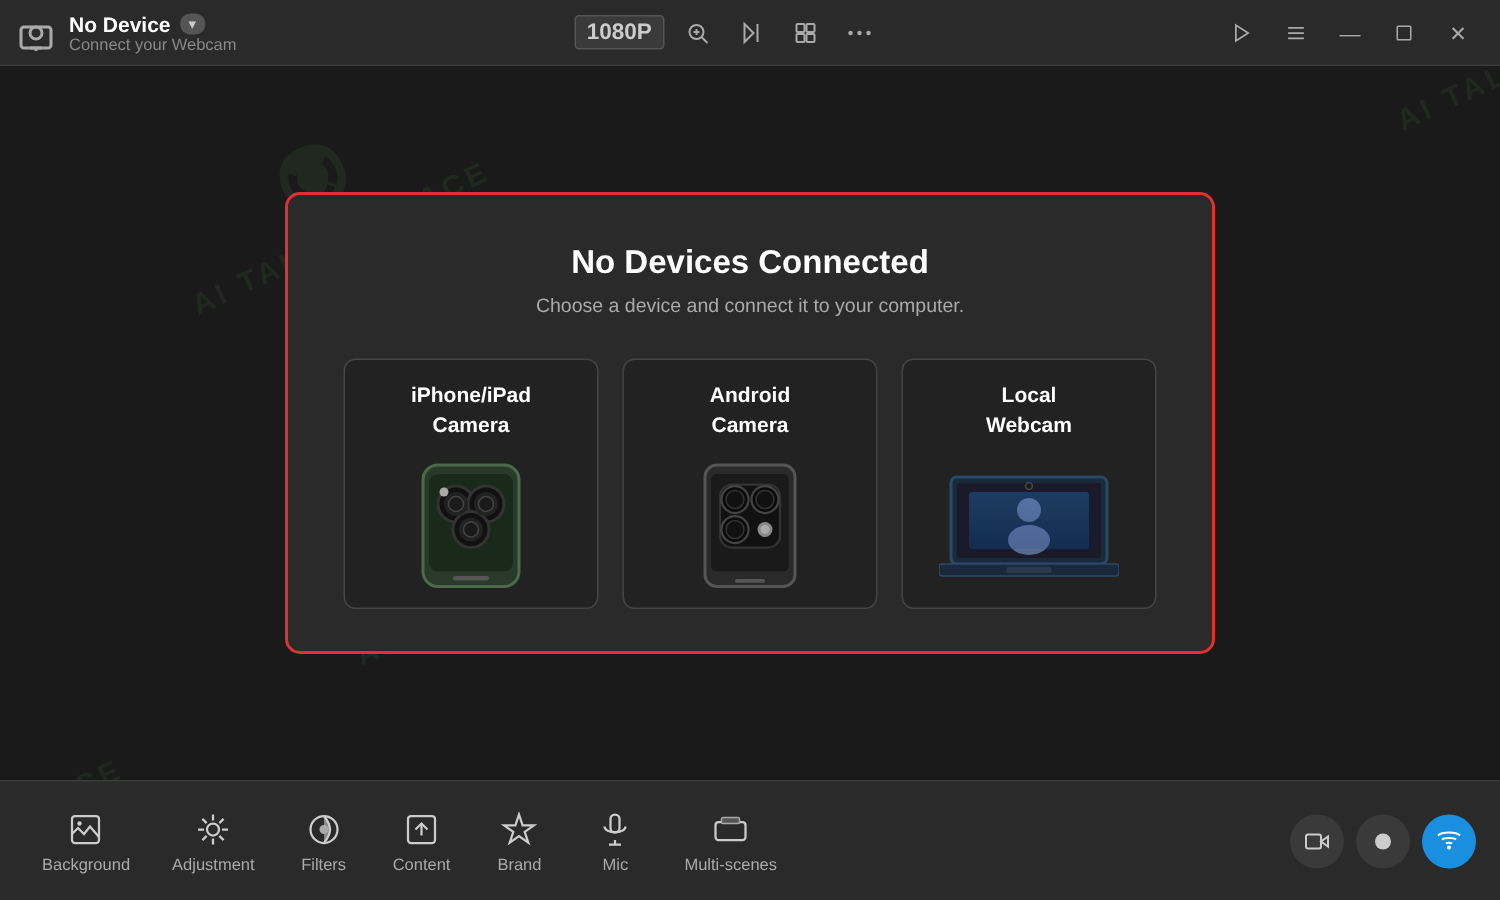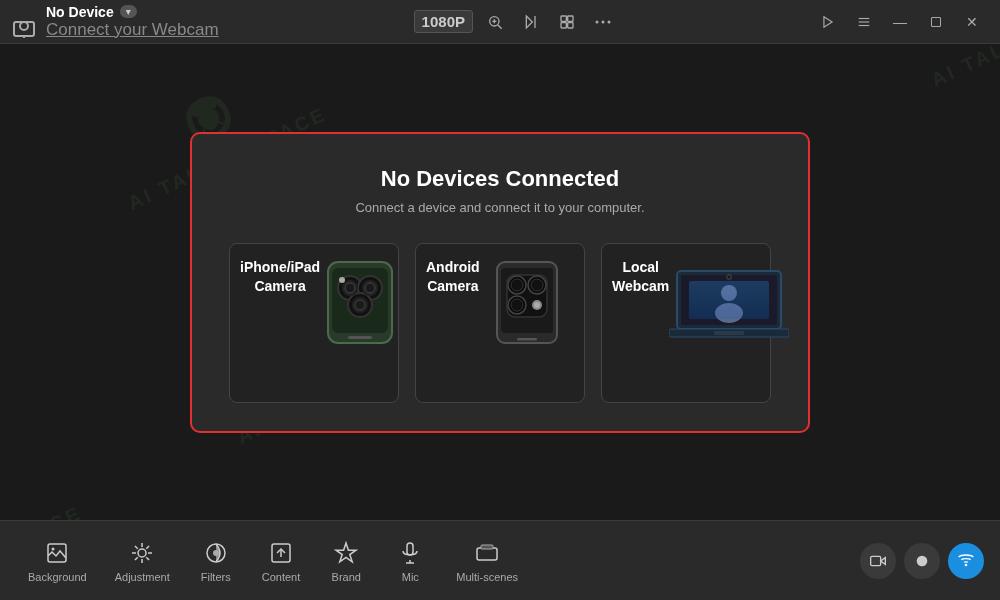--- a/index.html
+++ b/index.html
@@ -48,22 +48,21 @@
     }
     .dropdown-badge {
       background: #555;
       border-radius: 10px;
       padding: 1px 6px;
       font-size: 10px;
       color: #ccc;
     }
     .device-subtitle {
       color: #888;
-      font-size: 17px;
-      text-decoration: underline;
+      font-size: 11px;
     }
     .title-bar-center {
       display: flex;
       align-items: center;
       gap: 8px;
     }
     .badge-1080p {
       background: #3a3a3a;
       border: 1px solid #555;
       color: #ccc;
@@ -185,21 +184,22 @@
       justify-content: center;
       width: 100%;
     }
     .device-option {
       background: #222;
       border: 1px solid #444;
       border-radius: 8px;
       width: 170px;
       min-height: 160px;
       display: flex;
-      flex-direction: row;
+      flex-direction: column;
+      align-items: center;
       padding: 14px 10px 10px;
       cursor: pointer;
       transition: border-color 0.2s;
     }
     .device-option-label {
       color: #ffffff;
       font-size: 14px;
       font-weight: 600;
       text-align: center;
       margin-bottom: 12px;
@@ -381,21 +381,21 @@
       <div class="watermark-item">AI TALENT SPACE</div>
       <div class="watermark-item"><svg viewBox="0 0 40 40">
             <path d="M20 4 C10 4 4 10 4 20 C4 30 10 36 20 36 C30 36 36 30 36 20 C36 10 30 4 20 4 Z M20 8 C16 8 12 10 10 13 L13 16 C14 13 17 11 20 11 C23 11 26 13 27 16 L30 13 C28 10 24 8 20 8 Z M8 20 C8 17 9 14 11 12 L14 15 C13 17 12 18 12 20 C12 22 13 23 14 25 L11 28 C9 26 8 23 8 20 Z M20 32 C17 32 14 31 12 29 L15 26 C16 28 18 29 20 29 C22 29 24 28 25 26 L28 29 C26 31 23 32 20 32 Z M32 20 C32 23 31 26 29 28 L26 25 C27 23 28 22 28 20 C28 18 27 17 26 15 L29 12 C31 14 32 17 32 20 Z M20 14 C17 14 14 17 14 20 C14 23 17 26 20 26 C23 26 26 23 26 20 C26 17 23 14 20 14 Z"></path>
           </svg>AI TALENT SPACE</div>
       <div class="watermark-item">AI TALENT SPACE</div>
     </div>
   </div>
 
   <div class="no-devices-card">
     <h2 class="no-devices-title">No Devices Connected</h2>
-    <p class="no-devices-subtitle">Connect a device and connect it to your computer.</p>
+    <p class="no-devices-subtitle">Choose a device and connect it to your computer.</p>
     <div class="device-options">
 
       <div class="device-option">
         <div class="device-option-label">iPhone/iPad<br>Camera</div>
         <div class="device-image">
           <svg width="80" height="85" viewBox="0 0 80 85">
 
             <rect x="8" y="2" width="64" height="81" rx="10" fill="#2a3a2a" stroke="#4a6a4a" stroke-width="2"></rect>
             <rect x="12" y="8" width="56" height="65" rx="6" fill="#1a2a1a"></rect>
 

